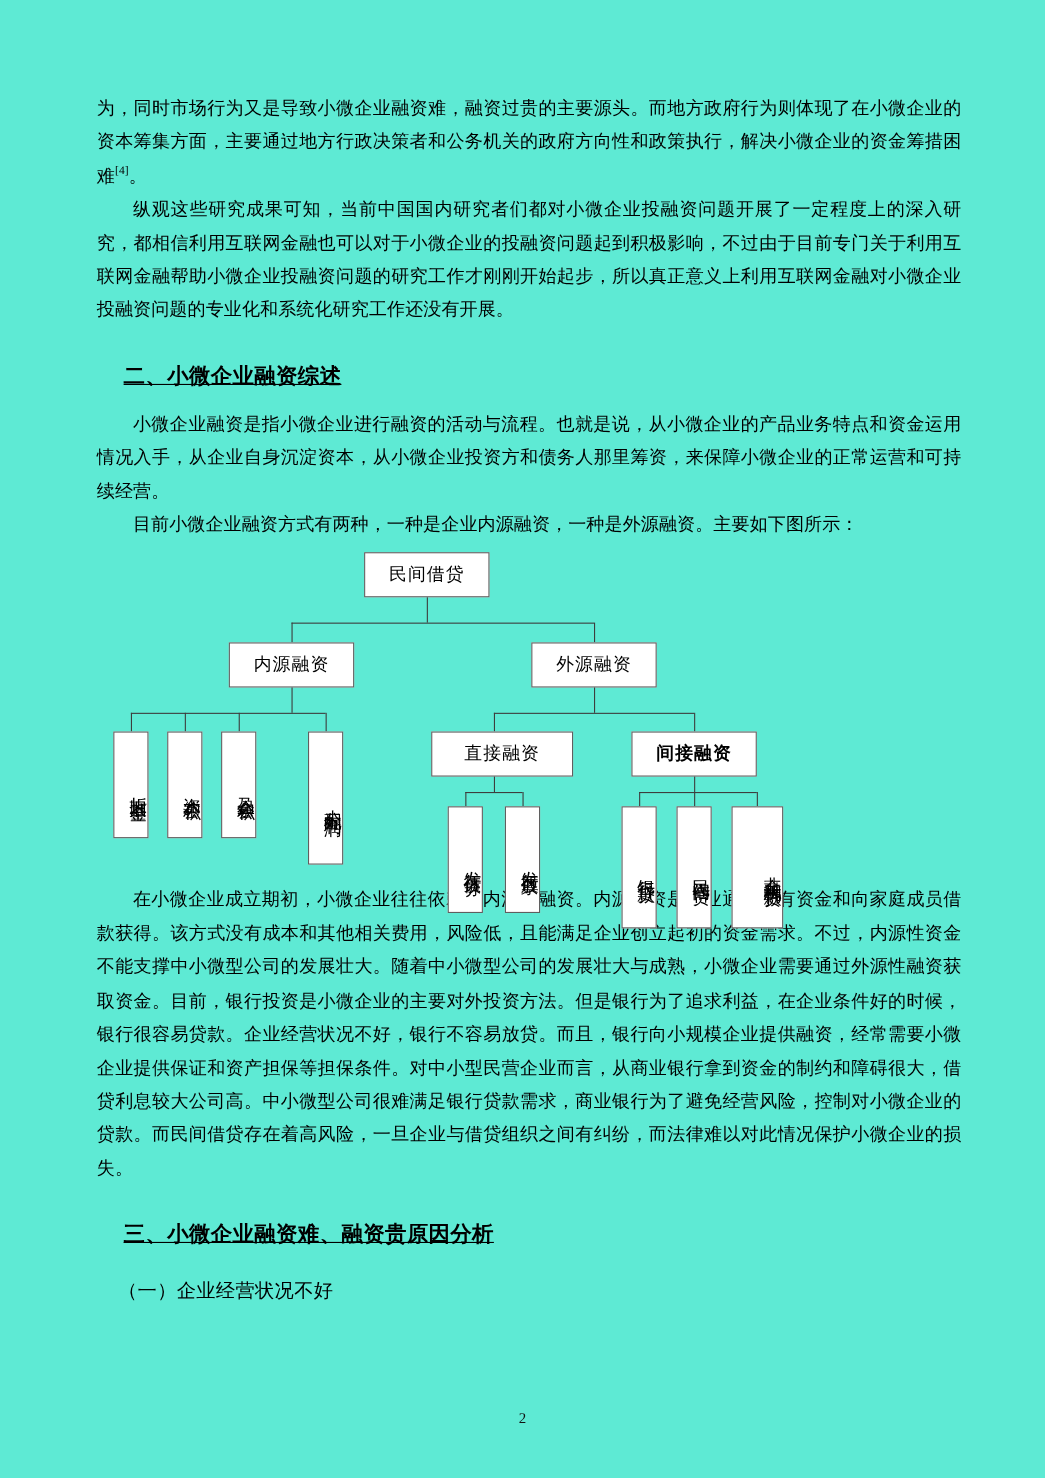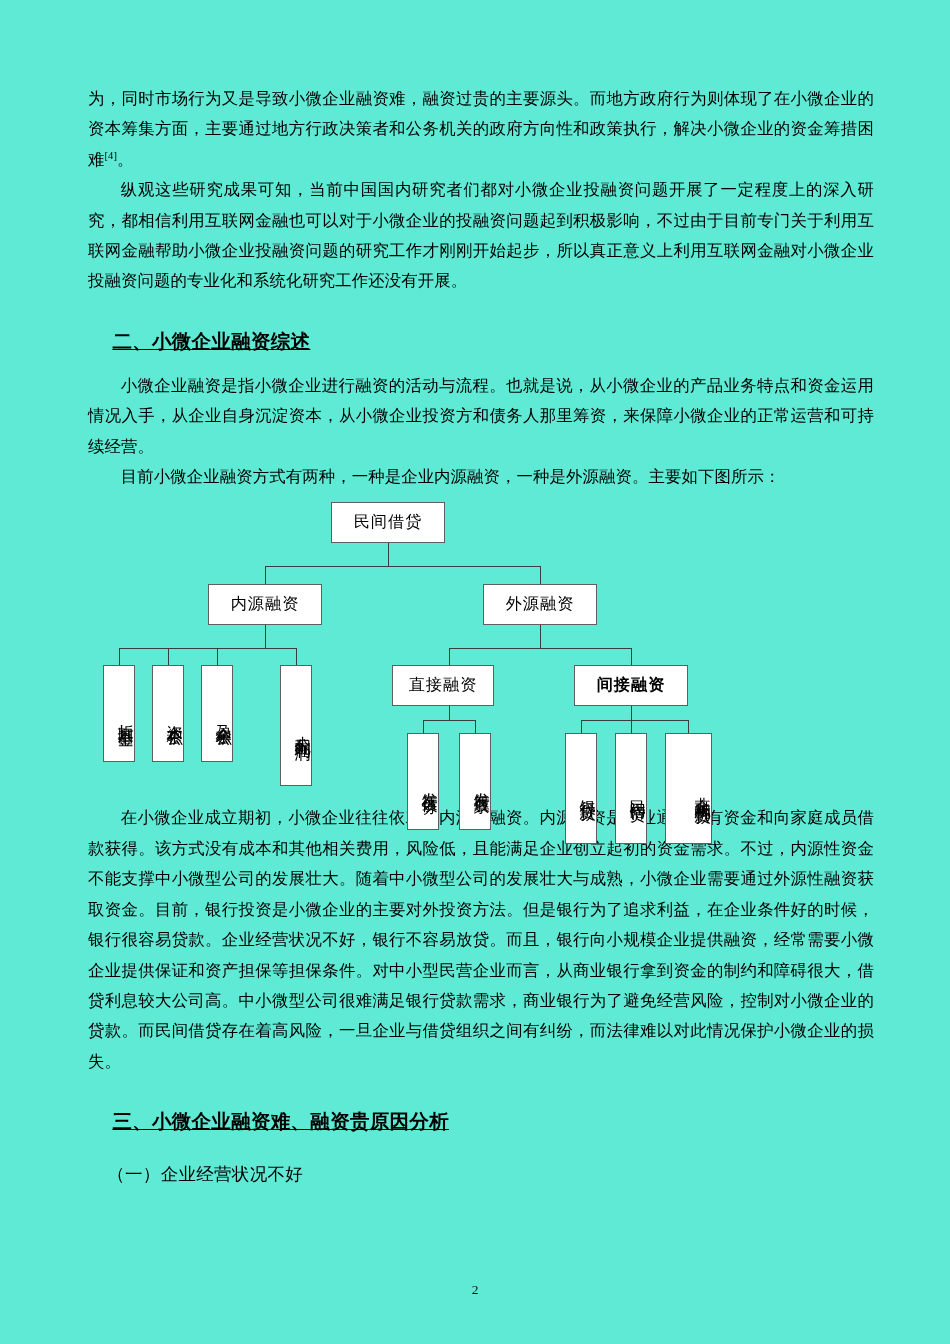--- a/index.html
+++ b/index.html
@@ -174,21 +174,21 @@
       </div>
       <div class="node vert" style="left:192px; top:167px; width:32px; height:121px;">
         <span>未分配利润</span>
       </div>
 
       <div class="conn v" style="left:452px; top:127px; height:23px;"></div>
       <div class="conn h" style="left:361px; top:150px; width:182px;"></div>
       <div class="conn v" style="left:361px; top:150px; height:17px;"></div>
       <div class="conn v" style="left:543px; top:150px; height:17px;"></div>
 
-      <div class="node" style="left:304px; top:167px; width:102px; height:41px;">
+      <div class="node" style="left:304px; top:167px; width:129px; height:41px;">
         <span>直接融资</span>
       </div>
       <div class="node" style="left:486px; top:167px; width:114px; height:41px;font-weight:bold;">
         <span>间接融资</span>
       </div>
 
       <div class="conn v" style="left:361px; top:208px; height:14px;"></div>
       <div class="conn h" style="left:335px; top:222px; width:52px;"></div>
       <div class="conn v" style="left:335px; top:222px; height:13px;"></div>
       <div class="conn v" style="left:387px; top:222px; height:13px;"></div>

